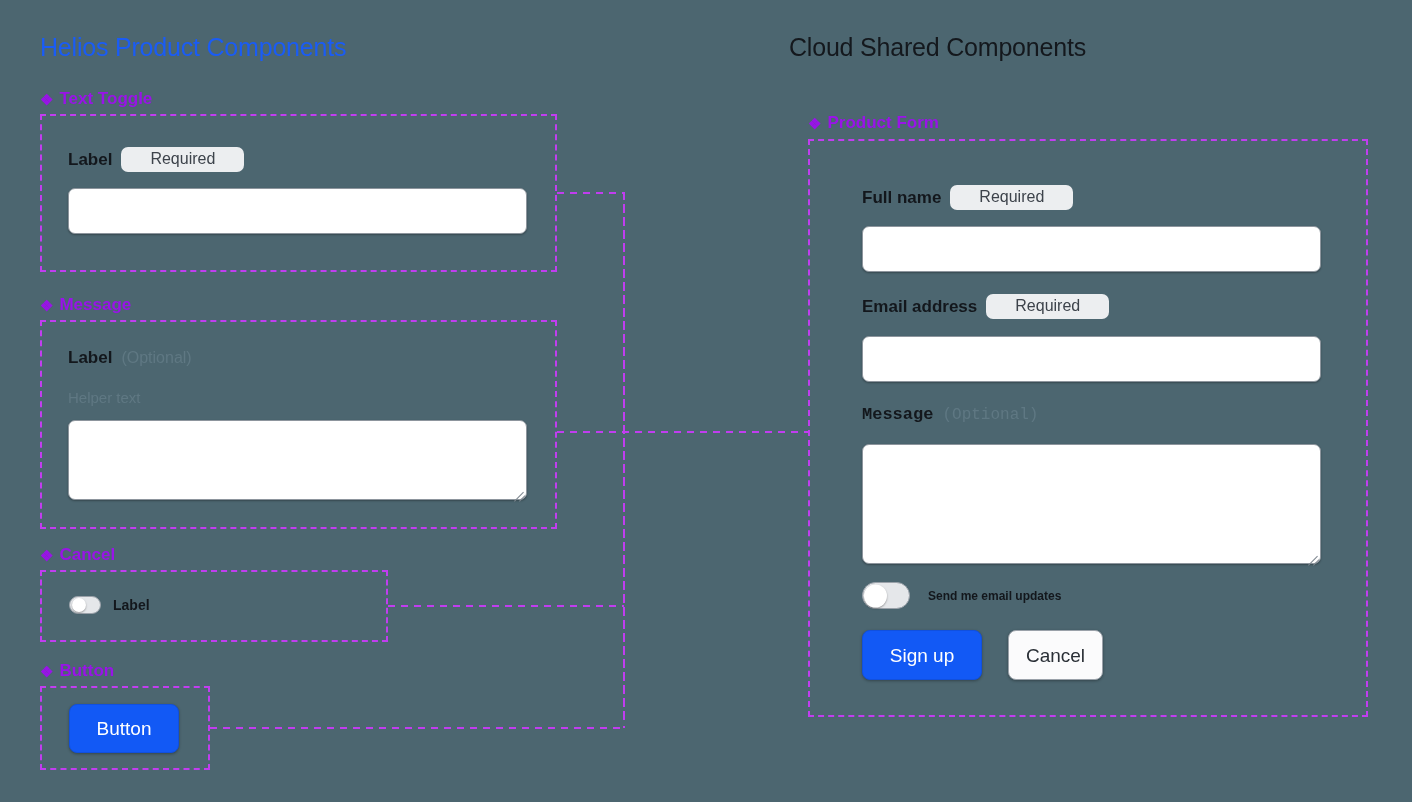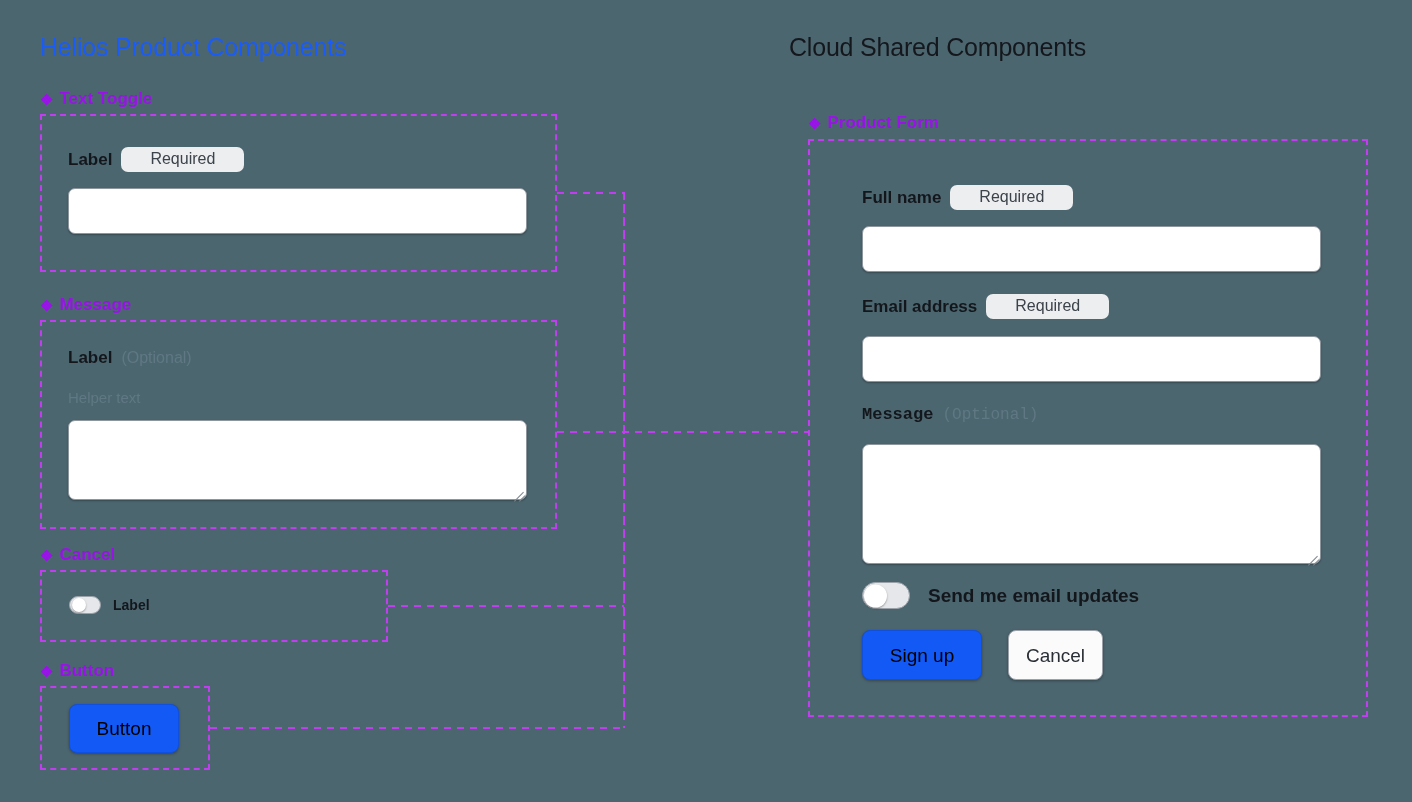--- a/index.html
+++ b/index.html
@@ -148,21 +148,21 @@
   .btn {
     font-family: "Liberation Sans", sans-serif;
     border-radius: 8px;
     border: 1px solid transparent;
     cursor: pointer;
     white-space: nowrap;
     line-height: 1;
   }
   .btn-primary {
     background: #1259f5;
-    color: #000000;
+    color: #ffffff;
     border-color: #1150dd;
     box-shadow: 0 1px 3px rgba(0,0,0,0.32);
   }
   .btn-secondary {
     background: #fbfbfc;
     color: #2a2f36;
     border: 1px solid #9aa1a9;
     box-shadow: 0 1px 3px rgba(0,0,0,0.32);
   }
 </style>
@@ -266,20 +266,20 @@
     <textarea class="text-area" style="position: absolute; left: 52px; top: 303px; width: 459px; height: 120px;" placeholder=""></textarea>
     <span class="resize-grip" style="left:498px; top:411px;">
       <i style="width:13px; left:0px; top:13px;"></i>
       <i style="width:8px;  left:5px; top:13px;"></i>
     </span>
 
     <div class="toggle-row" style="left:52px; top:441px; gap:18px;">
       <span class="toggle" style="width:48px; height:27px;">
         <span class="knob" style="width:23px; height:23px; left:1px;"></span>
       </span>
-      <span class="toggle-text" style="font-size:19px;">Send me email updates</span>
+      <span class="toggle-text" style="font-size:12px;">Send me email updates</span>
     </div>
 
     <button class="btn btn-primary" style="position:absolute; left:52px; top:489px; width:120px; height:50px; font-size:19px;">Sign up</button>
     <button class="btn btn-secondary" style="position:absolute; left:198px; top:489px; width:95px; height:50px; font-size:19px;">Cancel</button>
   </div>
 
 </div>
 
 </body></html>

